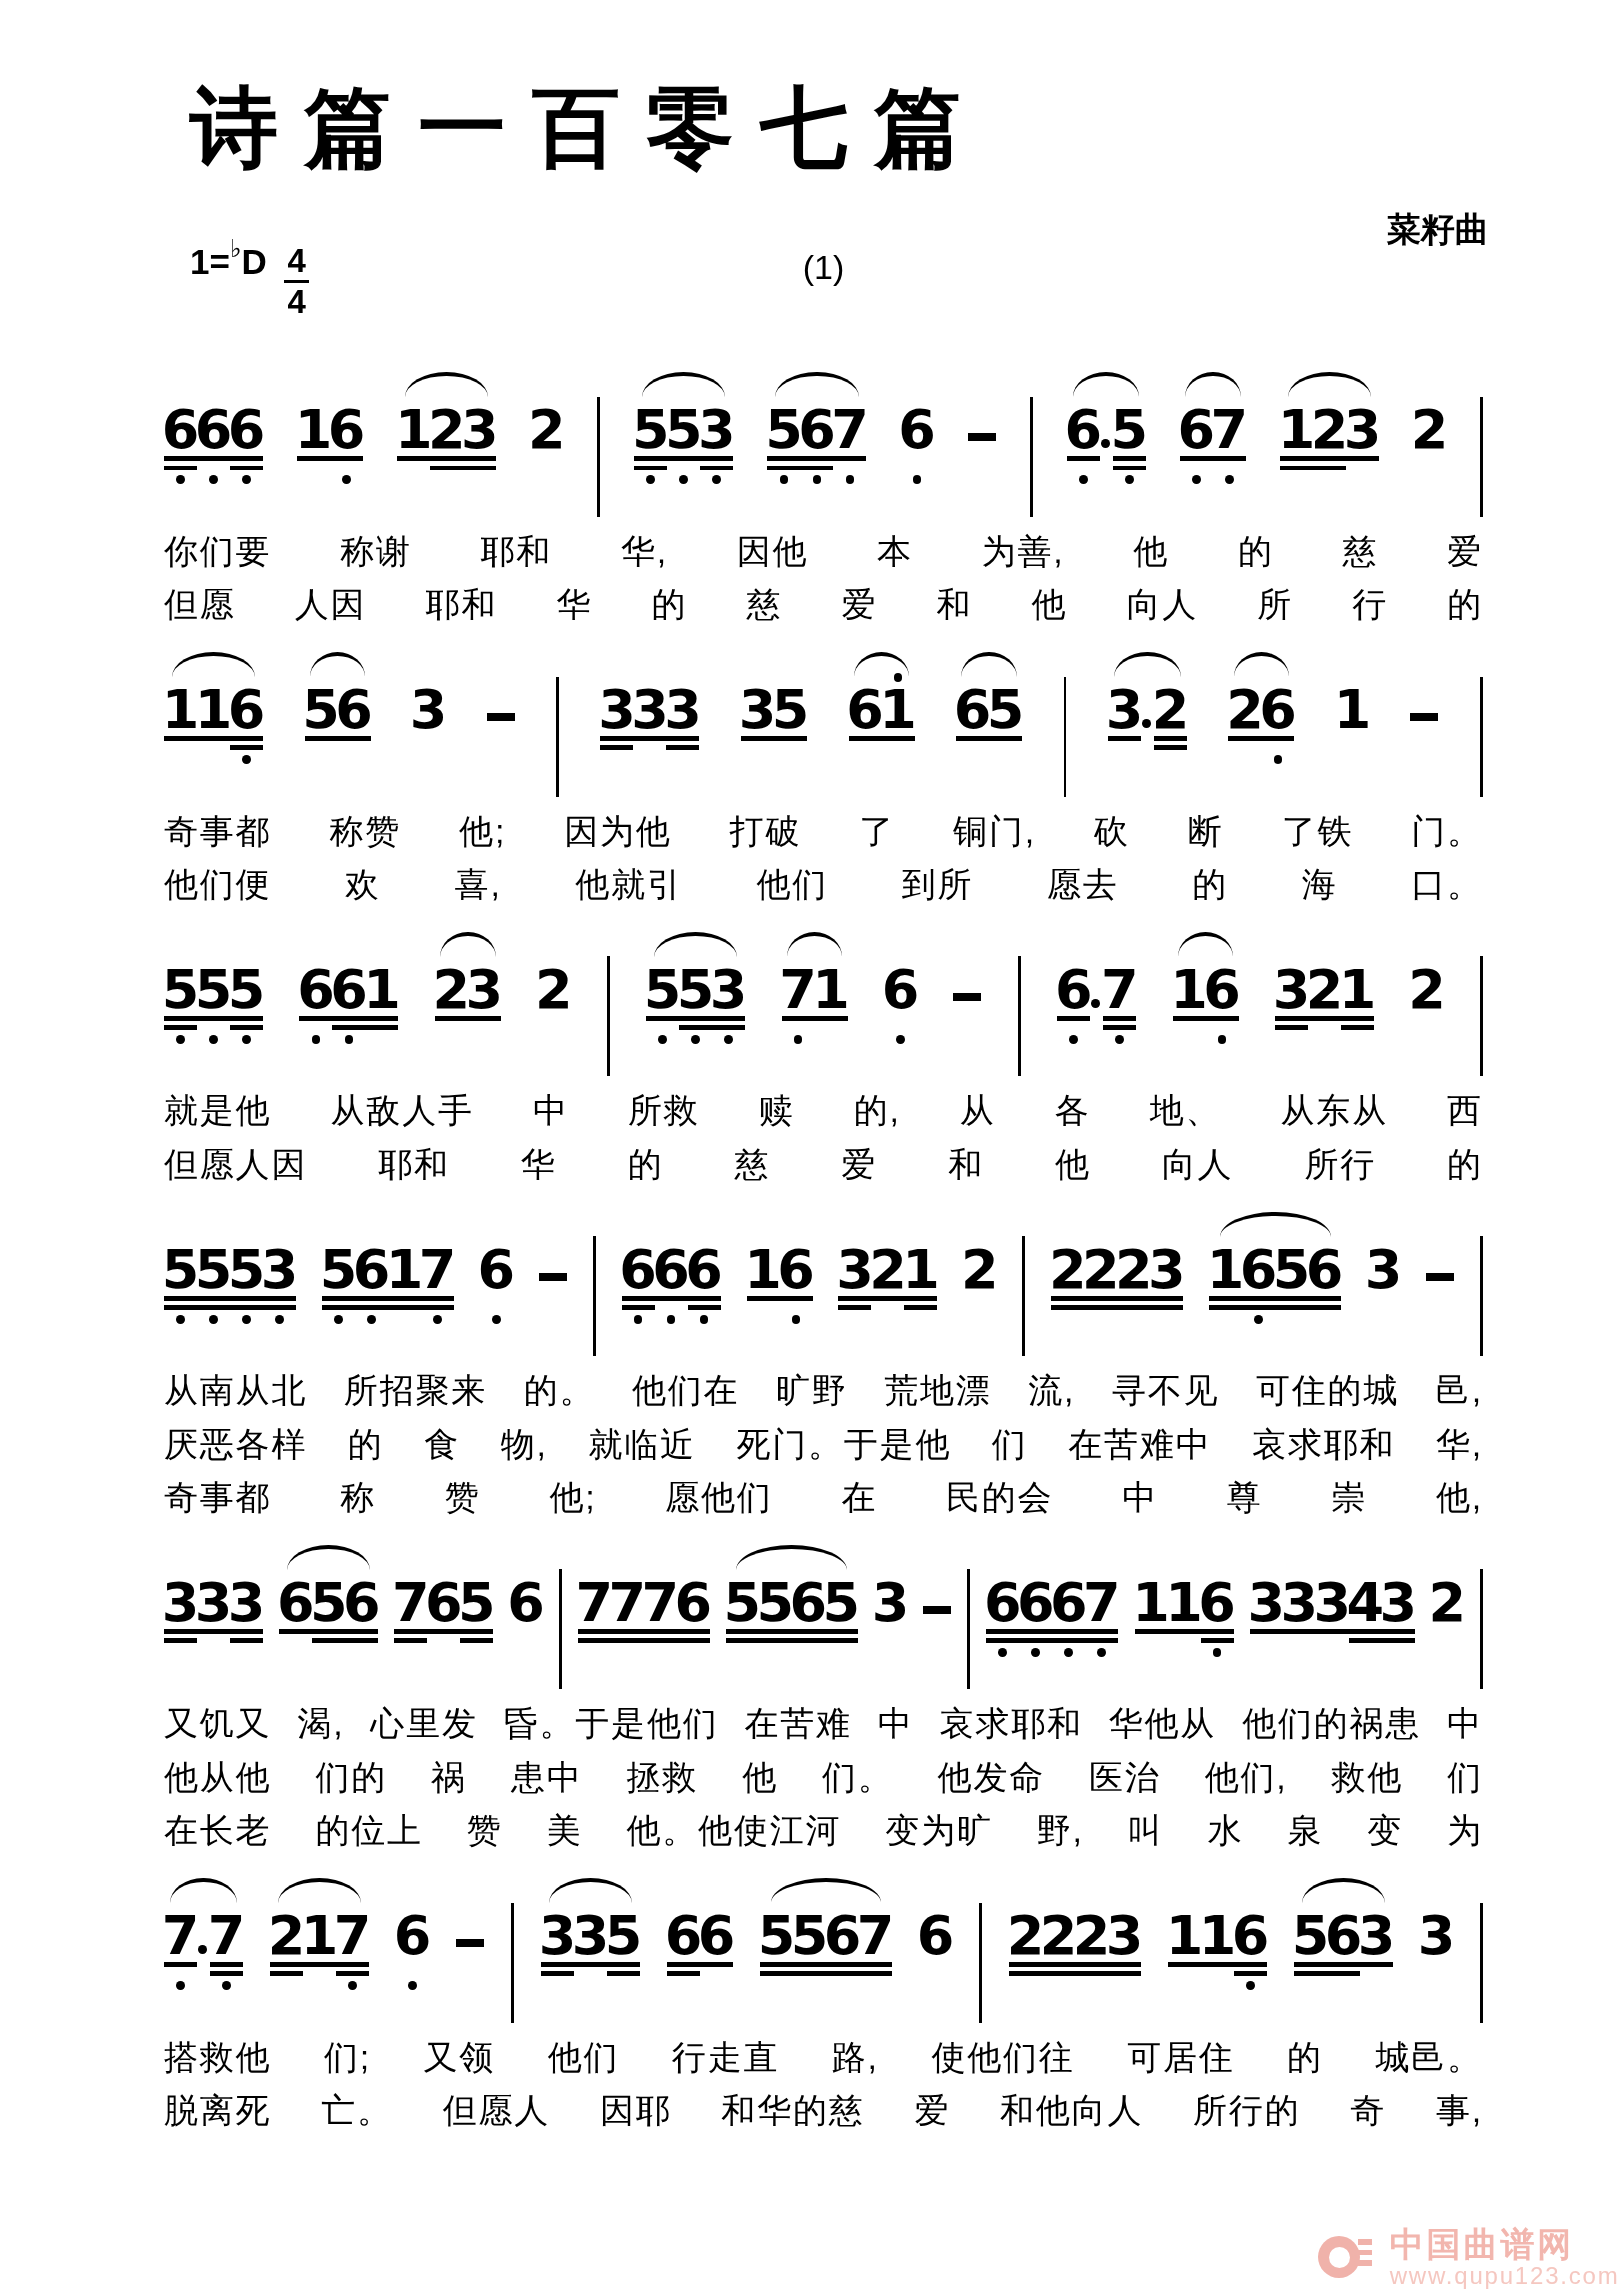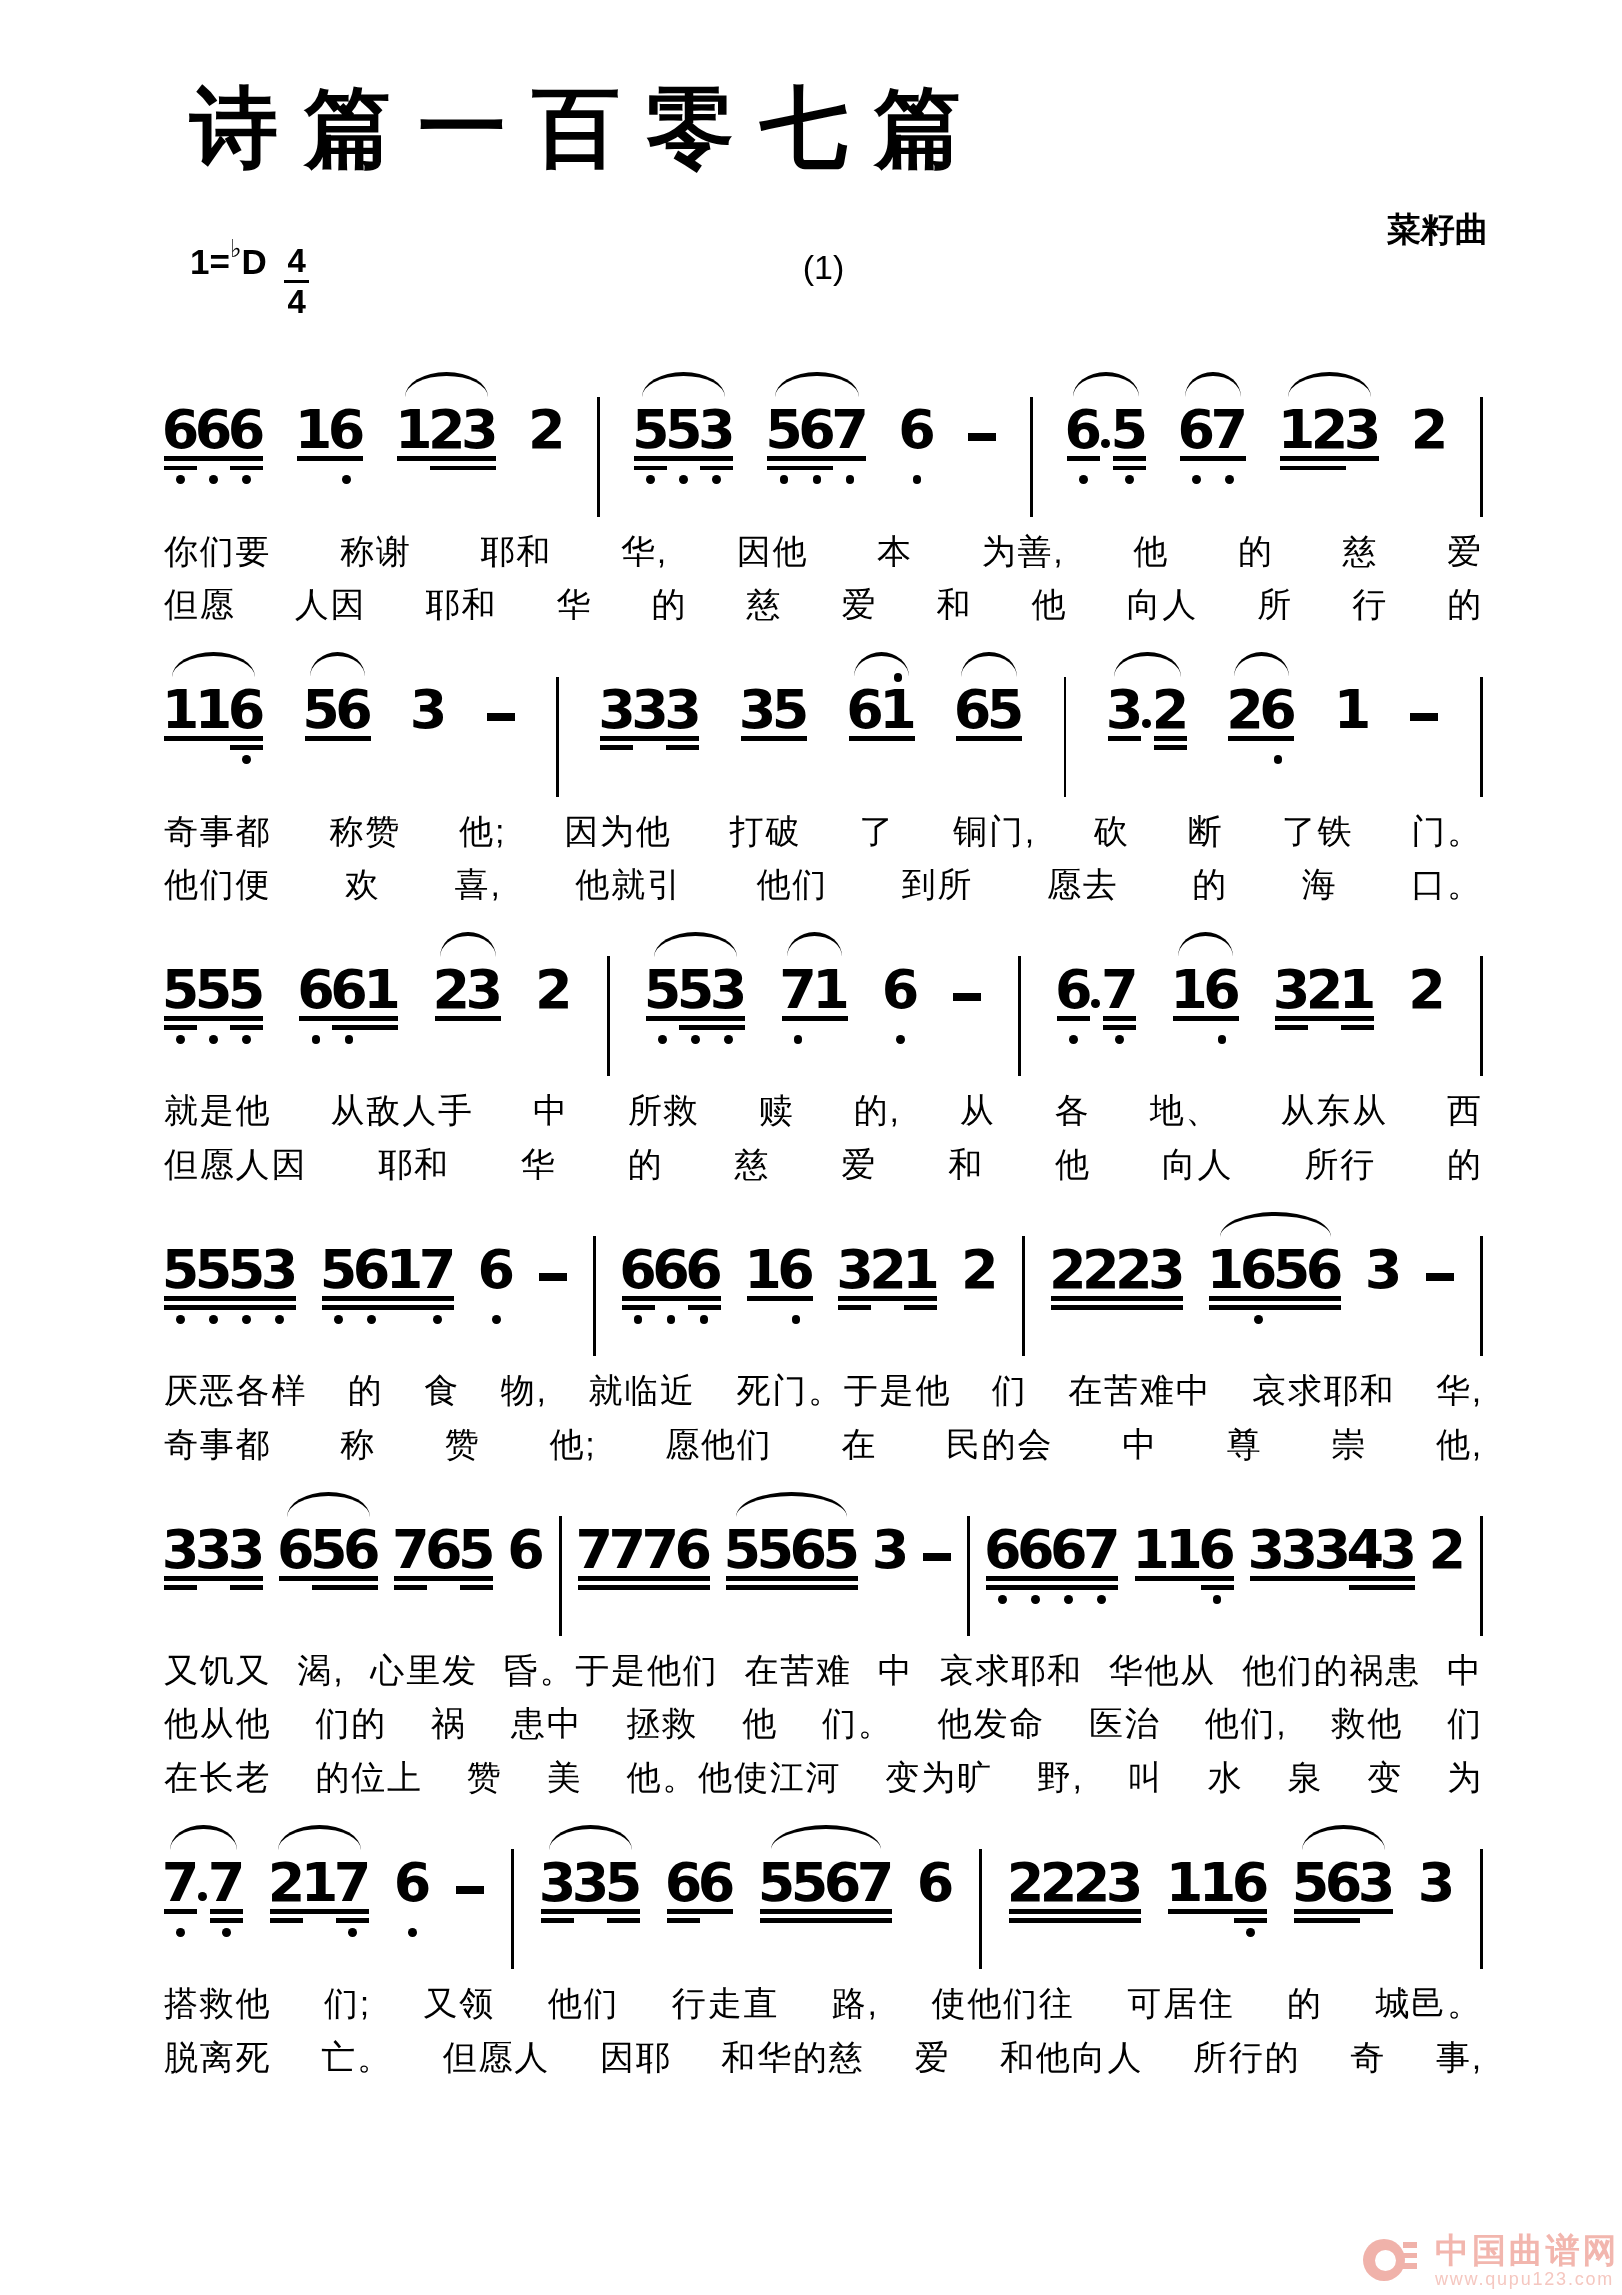--- a/index.html
+++ b/index.html
@@ -51,21 +51,21 @@
   .chunk{white-space:nowrap;letter-spacing:1.8px;}
 
   
   .watermark{position:absolute;right:3.5px;bottom:7px;display:flex;align-items:center;gap:18px;}
   .wm-logo{width:54px;height:50px;position:relative;}
   .wm-circle{position:absolute;left:0;top:3.5px;width:42px;height:42px;border-radius:50%;background:#f0b2aa;}
   .wm-circle-hole{position:absolute;left:11.7px;top:15px;width:21px;height:21px;border-radius:50%;background:#fff;}
   .wm-bars{position:absolute;right:0;top:7px;display:flex;flex-direction:column;gap:5.3px;}
   .wm-bar{width:14px;height:5.3px;background:#f0b2aa;}
   .wm-name{font-size:34px;color:#f2b6ae;font-weight:bold;letter-spacing:2.9px;line-height:1;}
-  .wm-url{font-size:18px;color:#f5c7c0;letter-spacing:1.8px;margin-top:3.5px;line-height:1;}
+  .wm-url{font-size:24px;color:#f5c7c0;letter-spacing:1.8px;margin-top:3.5px;line-height:1;}
 </style>
 </head>
 <body>
 
 <div class="page">
   <div class="content">
     <header>
       <h1 class="title">诗篇一百零七篇</h1>
       <div class="composer">菜籽曲</div>
       <div class="header-row">
@@ -1479,20 +1479,32 @@
                 <div class="drow">
                   <span class="digit">3</span>
                 </div>
                 <div class="brow"></div>
                 <div class="brow"></div>
                 <div class="orow"></div>
               </div>
             </div>
             <div class="dash"></div>
             <div class="barline"></div>
+          </div>
+          <div class="lyric-row">
+            <span class="chunk">从南从北</span>
+            <span class="chunk">所招聚来</span>
+            <span class="chunk">的。</span>
+            <span class="chunk">他们在</span>
+            <span class="chunk">旷野</span>
+            <span class="chunk">荒地漂</span>
+            <span class="chunk">流,</span>
+            <span class="chunk">寻不见</span>
+            <span class="chunk">可住的城</span>
+            <span class="chunk">邑,</span>
           </div>
           <div class="lyric-row">
             <span class="chunk">厌恶各样</span>
             <span class="chunk">的</span>
             <span class="chunk">食</span>
             <span class="chunk">物,</span>
             <span class="chunk">就临近</span>
             <span class="chunk">死门。于是他</span>
             <span class="chunk">们</span>
             <span class="chunk">在苦难中</span>

